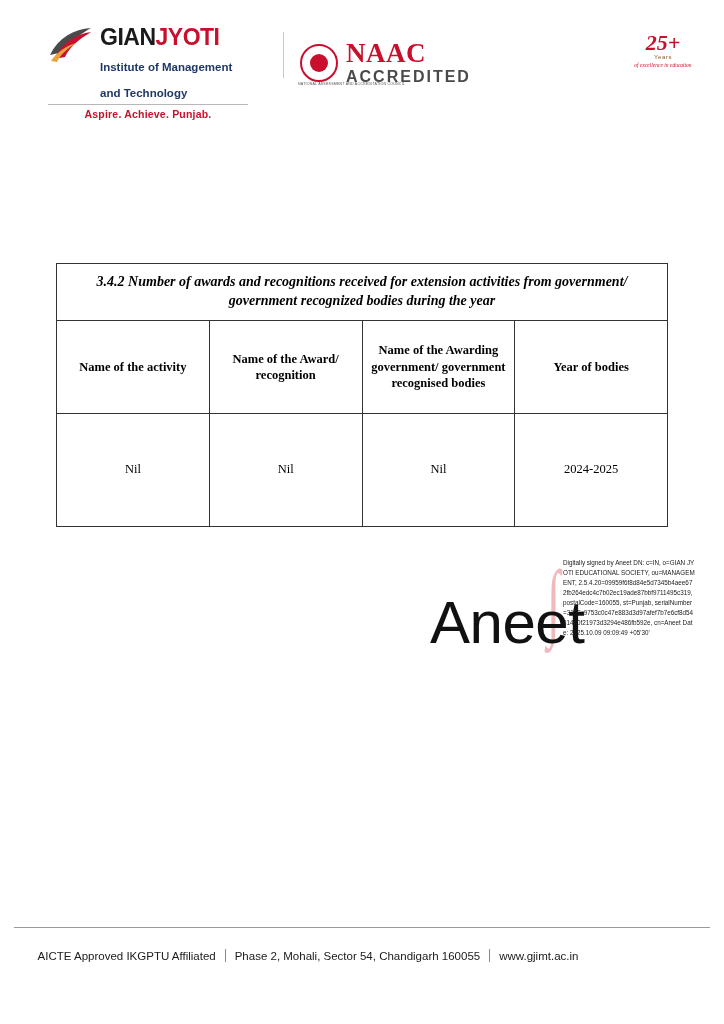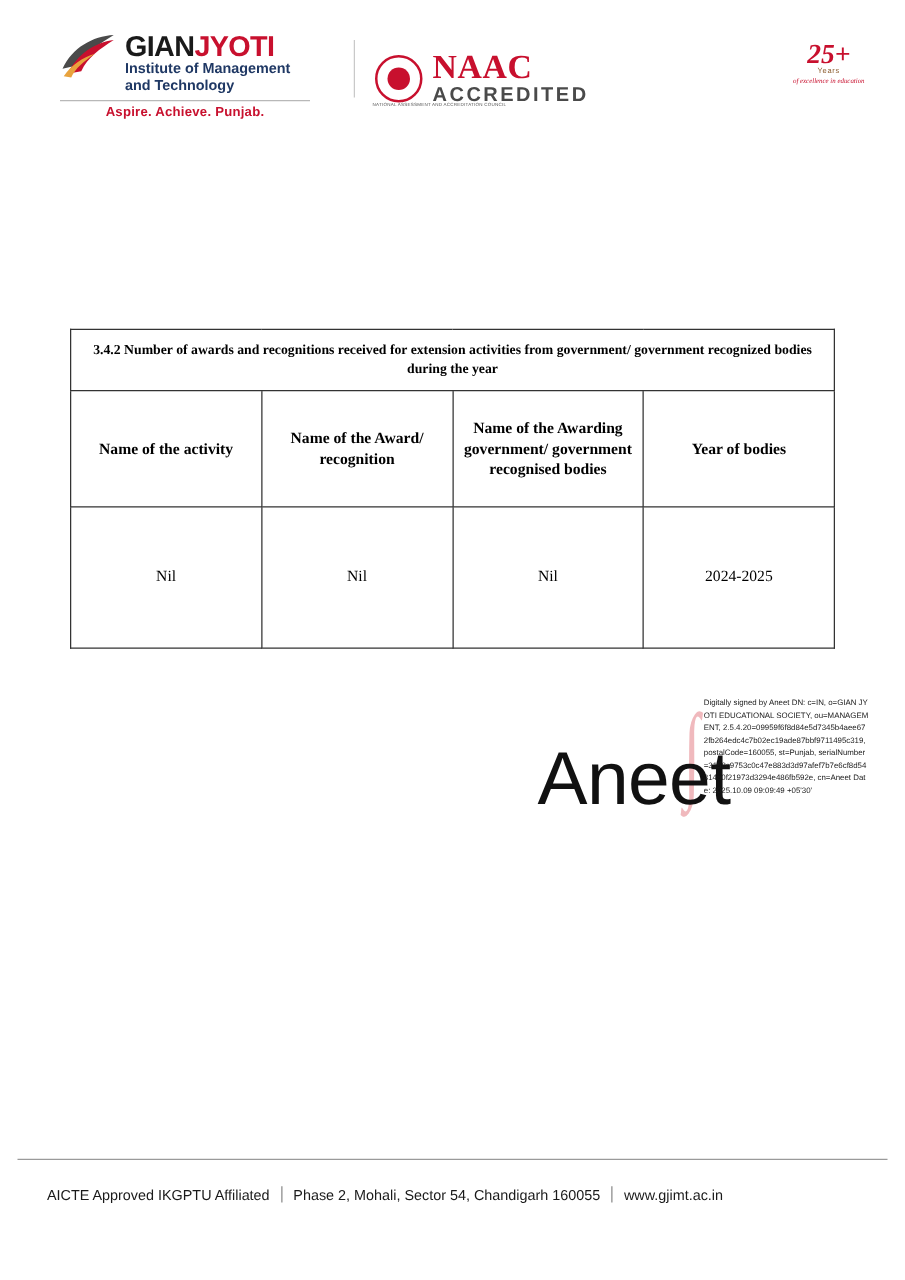--- a/index.html
+++ b/index.html
@@ -51,21 +51,21 @@
     letter-spacing: -0.5px;
     white-space: nowrap;
   }
   .logo-title .gian { color: #1a1a1a; }
   .logo-title .jyoti { color: #c8102e; }
   .logo-sub {
     font-family: "Liberation Sans", sans-serif;
     font-size: 11.5px;
     font-weight: bold;
     color: #1f3864;
-    margin-top: 0;
+    margin-top: 12px;
     line-height: 1.18;
     white-space: nowrap;
   }
   .logo-rule {
     border-top: 1px solid #b8b8b8;
     margin: 4px 0 3px 0;
     width: 200px;
   }
   .logo-tag {
     font-family: "Liberation Sans", sans-serif;
@@ -180,24 +180,25 @@
     border-collapse: collapse;
     table-layout: fixed;
   }
   .doc-table td {
     border: 1px solid #333;
     text-align: center;
     vertical-align: middle;
     font-family: "Liberation Serif", serif;
   }
   .tbl-title {
-    font-size: 11px;
+    font-size: 14px;
     font-weight: bold;
     padding: 9px 14px;
     line-height: 1.35;
+    font-style: italic;
   }
   .tbl-head {
     font-size: 12.5px;
     font-weight: bold;
     padding: 10px 6px;
     line-height: 1.3;
     height: 72px;
   }
   .tbl-cell {
     font-size: 12.5px;

